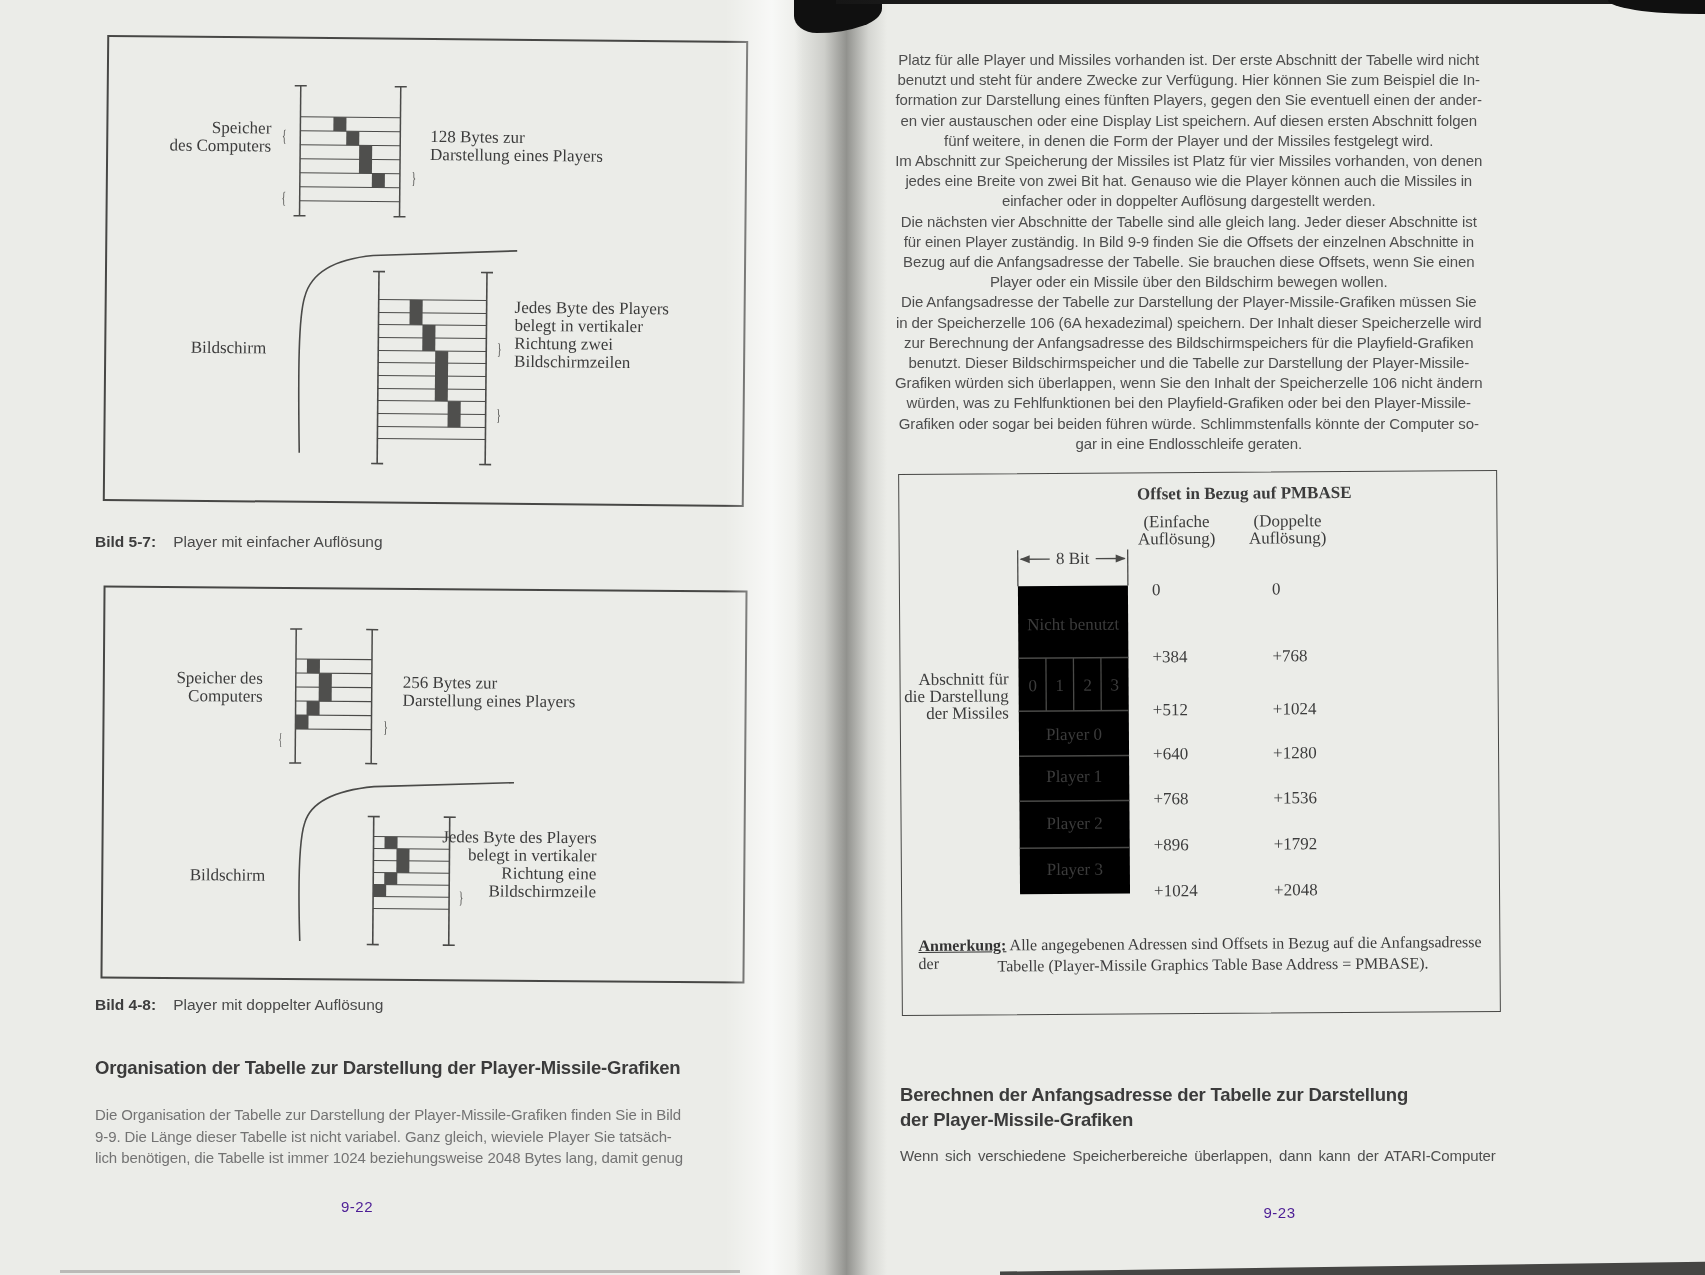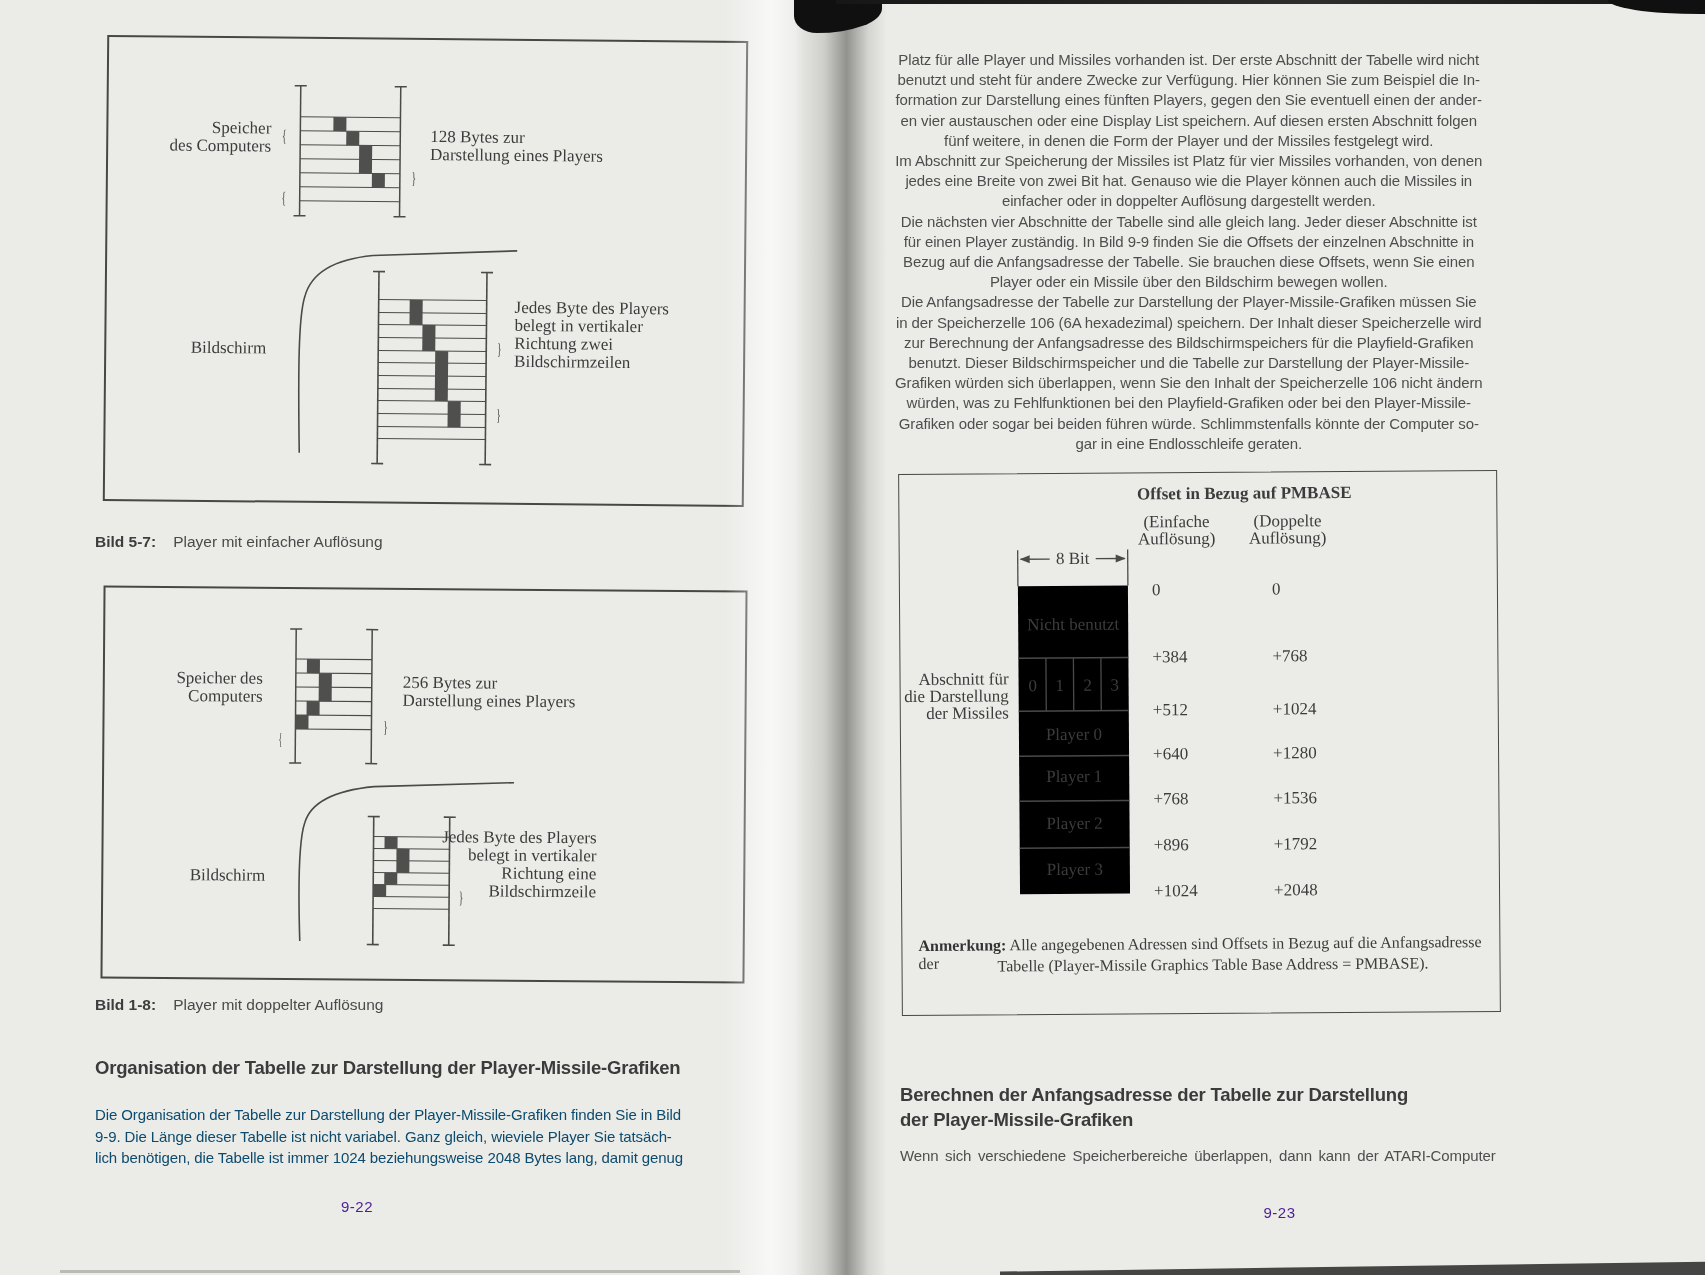--- a/index.html
+++ b/index.html
@@ -1,32 +1,32 @@
 <!DOCTYPE html>
 <html><head>
 <meta charset="utf-8">
 <style>
   html,body{margin:0;padding:0;}
   body{background:#d8d8d4;font-family:"Liberation Sans","DejaVu Sans",sans-serif;}
   .canvas{position:relative;width:1705px;height:1275px;background:#ebece8;overflow:hidden;}
   .abs{position:absolute;}
   .pre{white-space:pre;}
   .bodytext{font-size:15px;line-height:20.2px;color:#4e4e4e;letter-spacing:-0.1px;text-align:center;}
-  .lp-body{font-size:15px;line-height:21.5px;color:#0c4a6e;letter-spacing:-0.1px;}
+  .lp-body{font-size:15px;line-height:21.5px;color:#737373;letter-spacing:-0.1px;}
   .heading{font-weight:bold;font-size:18.5px;color:#3b3b3b;letter-spacing:-0.2px;}
   .caption{font-size:15.5px;color:#4a4a4a;}
   .caption b{color:#3d3d3d;}
   .caption span{margin-left:17px;}
   .pagenum{font-size:15px;color:#4c1d95;text-align:center;letter-spacing:0.5px;}
   .figbox{position:absolute;border:2px solid #474745;background:transparent;}
   svg text{font-family:"Liberation Serif","DejaVu Serif",serif;fill:#3c3c3c;font-size:17px;}
   svg text.brace{fill:#4a4a48;}
   svg line, svg path, svg polyline{stroke:#4a4a48;fill:none;}
   .note-line{position:absolute;font-family:"Liberation Serif","DejaVu Serif",serif;font-size:16px;color:#3c3c3c;}
-  .note-line b{color:#333;}
+  .note-line b{color:#333;text-decoration:underline;}
   .overlay{position:absolute;pointer-events:none;}
 </style>
 </head>
 <body>
 
 <div class="canvas">
 
   <div class="abs" style="left:0;top:0;width:800px;height:1275px;">
 
     <div class="figbox" style="left:105px;top:38px;width:637px;height:462px;transform:rotate(0.55deg);">
@@ -161,21 +161,21 @@
         <text class="brace" text-anchor="middle" font-size="111" transform="translate(358,313) scale(0.55,1)" stroke="none">}</text>
         <text x="162" y="292" text-anchor="end" stroke="none">Bildschirm</text>
         <text x="493" y="252" text-anchor="end" stroke="none">Jedes Byte des Players</text>
         <text x="493" y="270" text-anchor="end" stroke="none">belegt in vertikaler</text>
         <text x="493" y="288" text-anchor="end" stroke="none">Richtung eine</text>
         <text x="493" y="306" text-anchor="end" stroke="none">Bildschirmzeile</text>
       </svg>
     </div>
 
     <div class="abs caption" style="left:95px;top:996px;">
-      <b>Bild 1-8:</b><span>Player mit doppelter Auflösung</span>
+      <b>Bild 4-8:</b><span>Player mit doppelter Auflösung</span>
     </div>
 
     <div class="abs heading" style="left:95px;top:1057px;">Organisation der Tabelle zur Darstellung der Player-Missile-Grafiken</div>
 
     <div class="abs lp-body pre" style="left:95px;top:1104px;">Die Organisation der Tabelle zur Darstellung der Player-Missile-Grafiken finden Sie in Bild
 9-9. Die Länge dieser Tabelle ist nicht variabel. Ganz gleich, wieviele Player Sie tatsäch-
 lich benötigen, die Tabelle ist immer 1024 beziehungsweise 2048 Bytes lang, damit genug</div>
 
     <div class="abs pagenum" style="left:317px;top:1198px;width:80px;">9-22</div>
   </div>

